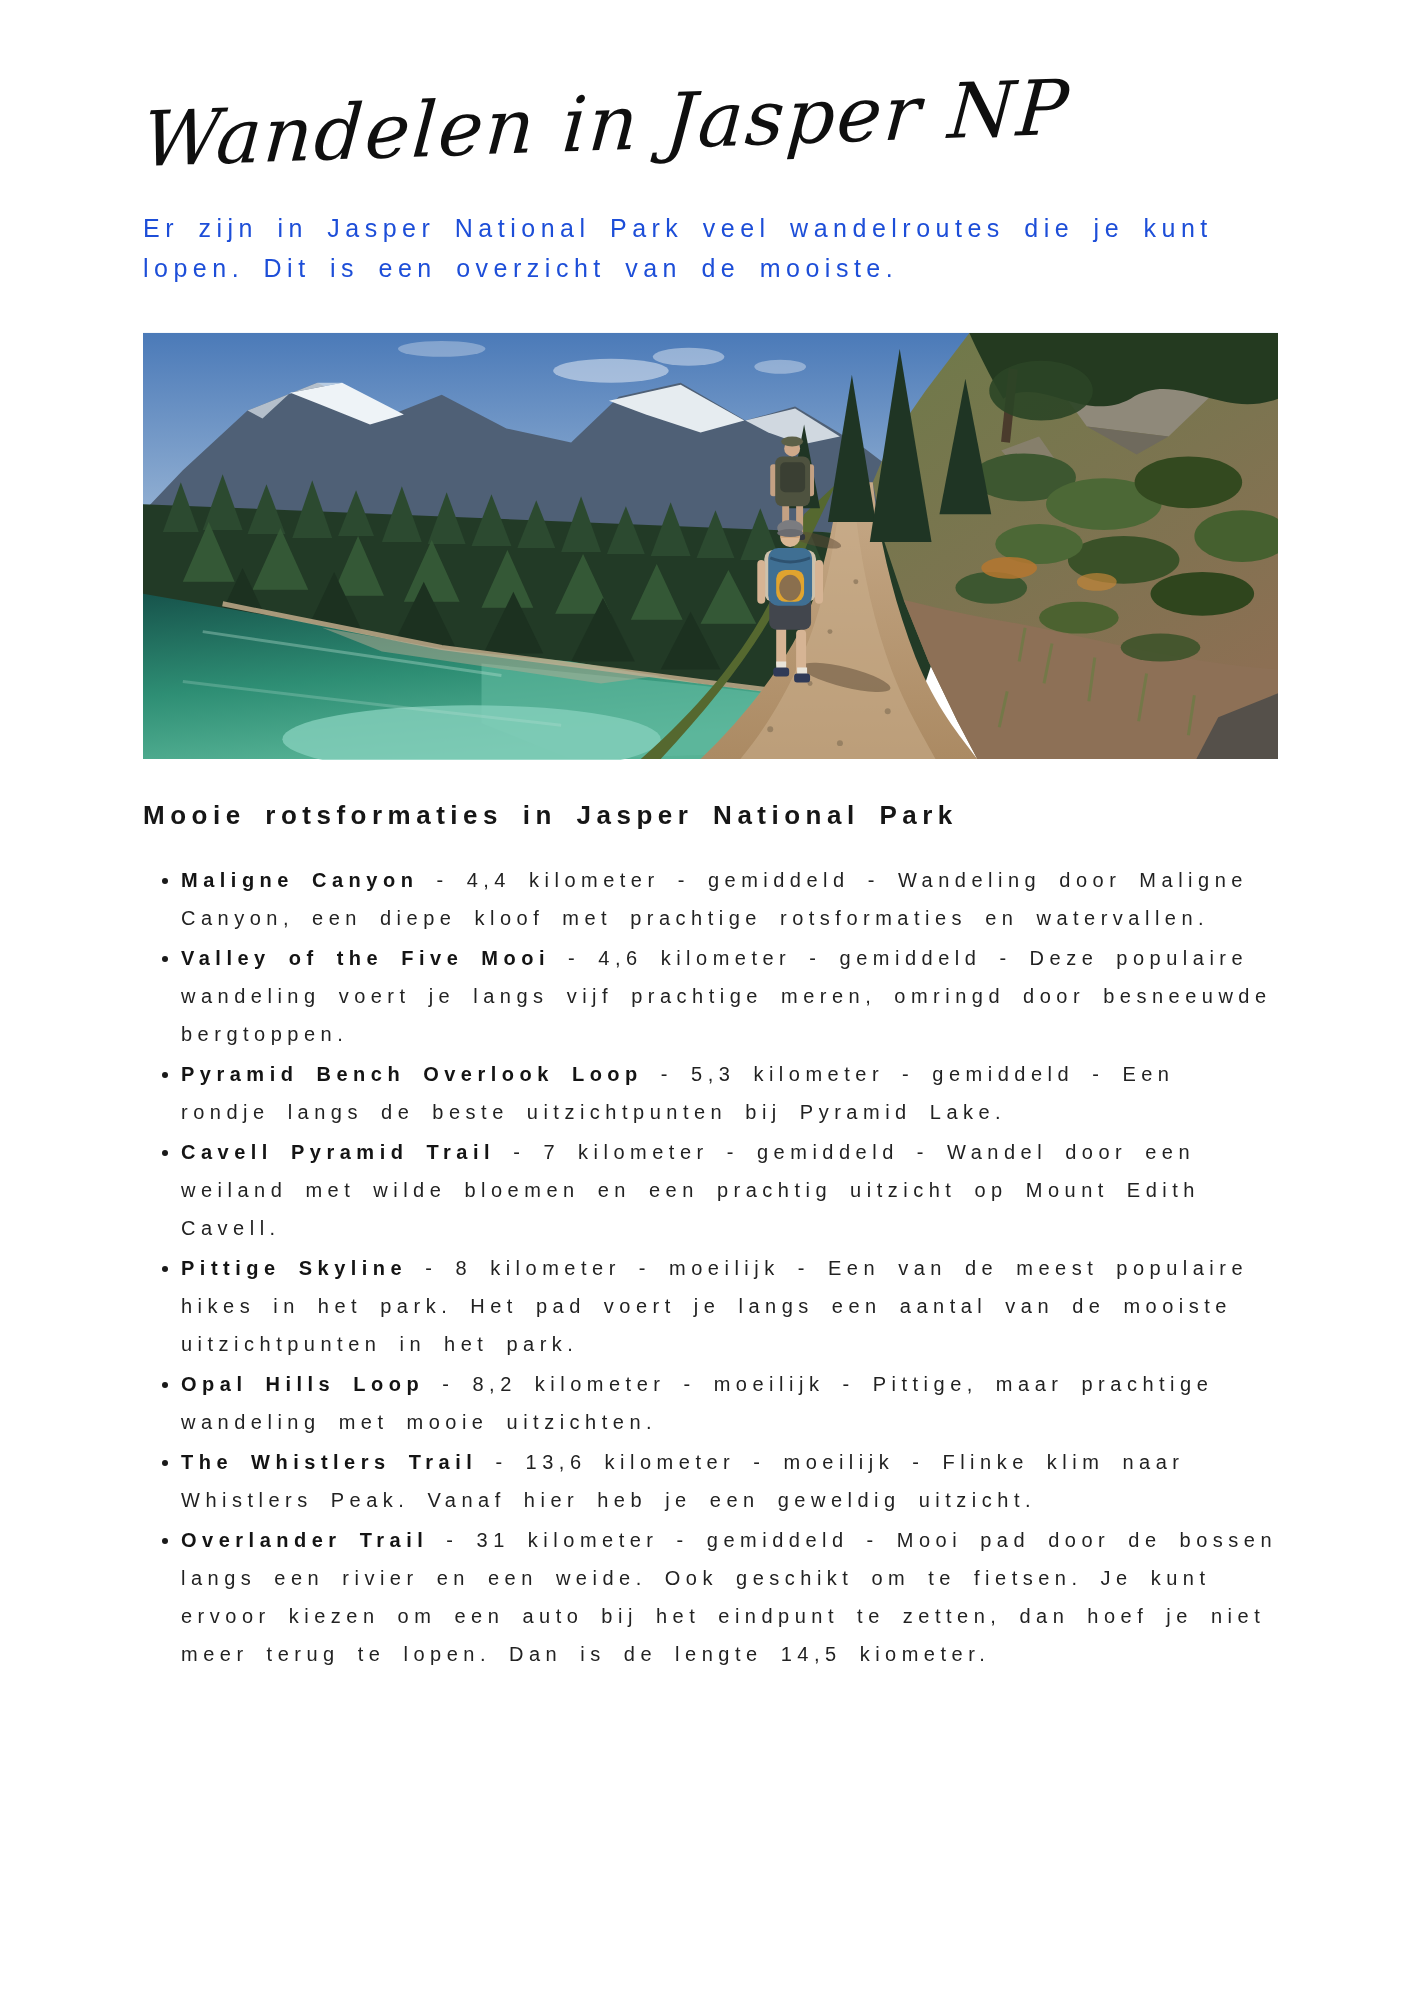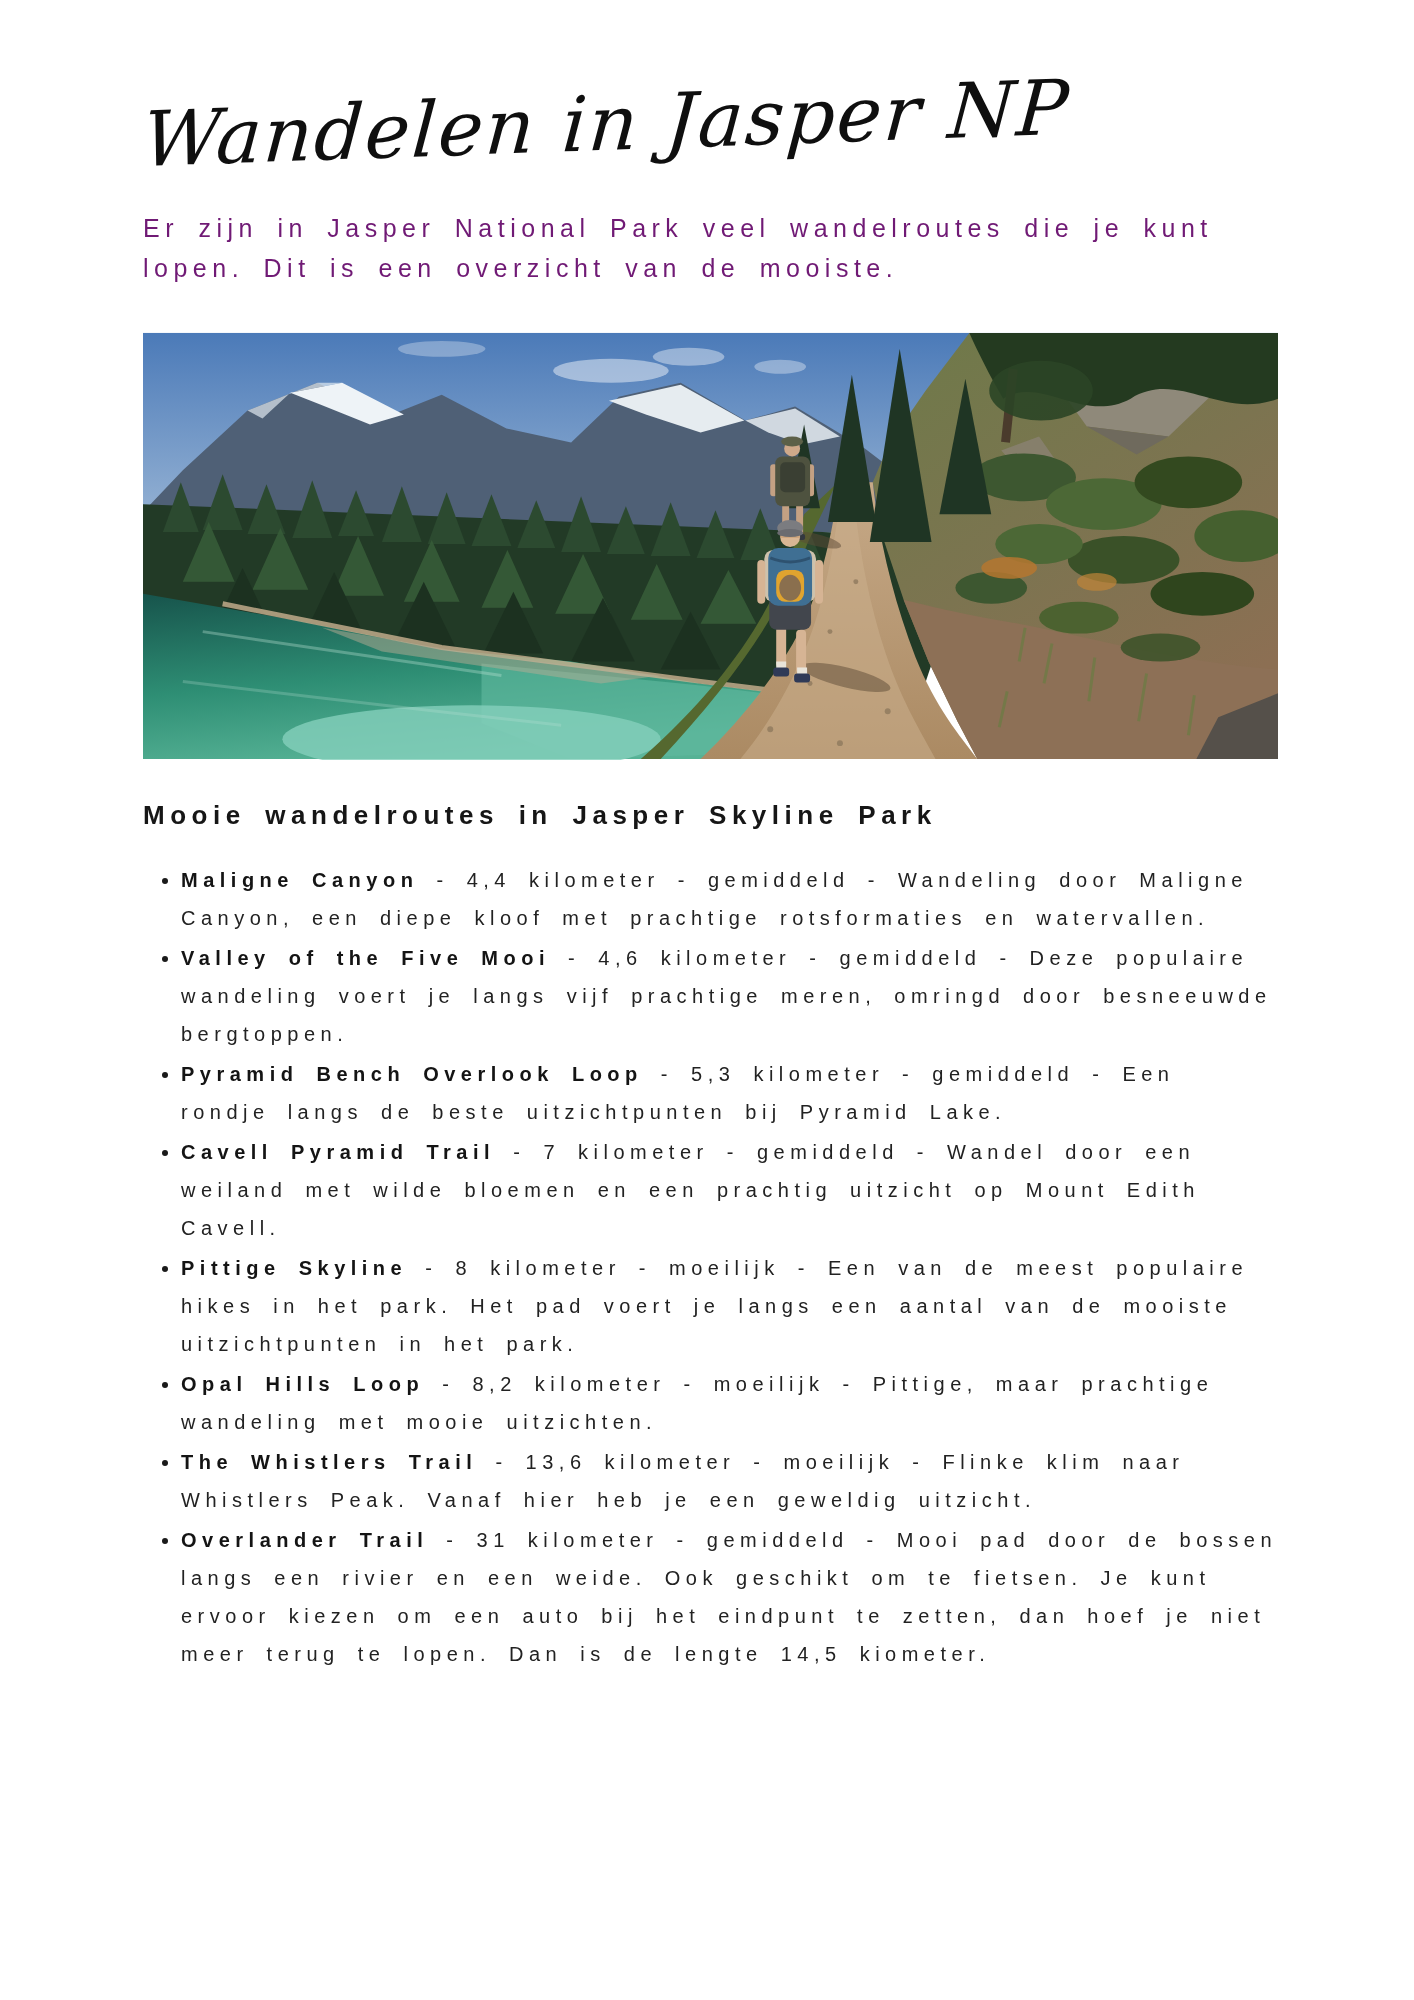--- a/index.html
+++ b/index.html
@@ -8,21 +8,21 @@
     font-family:"Liberation Sans", sans-serif;color:#1f1f1f;
   }
   .page{box-sizing:border-box;padding:58px 136px 0 143px;}
   .script-title{
     font-family:"DejaVu Serif", serif;font-style:italic;font-weight:400;
     font-size:76px;line-height:1.1;color:#0f0f0f;letter-spacing:2px;
     margin:40px 0 26px 0;transform:rotate(-2deg) skewX(-6deg);transform-origin:left center;
   }
   .intro{
     font-size:25px;line-height:40px;letter-spacing:5.5px;word-spacing:7px;
-    margin:0 0 44px 0;color:#701a75;
+    margin:0 0 44px 0;color:#1d4ed8;
   }
   .hero{
     width:1135px;height:428px;display:block;margin:0 0 40px 0;
   }
   .section-heading{
     font-size:26px;font-weight:bold;letter-spacing:5.5px;word-spacing:7px;
     margin:0 0 30px 0;color:#161616;
   }
   ul.trails{
     margin:0 0 46px 0;padding:0 0 0 38px;list-style:disc outside;
@@ -231,21 +231,21 @@
       <path d="M630,226 q20,8 40,0" stroke="#2e5270" stroke-width="3" fill="none"></path>
       <rect x="636" y="238" width="28" height="32" rx="9" fill="#e0a42f"></rect>
       <ellipse cx="650" cy="256" rx="11" ry="13" fill="#8a6f4e"></ellipse>
       <circle cx="650" cy="205" r="10" fill="#d9b694"></circle>
       <path d="M640,206 a10,10 0 0 1 20,0" fill="#c59a6f" opacity="0.6"></path>
       <ellipse cx="650" cy="196" rx="13" ry="8" fill="#7b7c80"></ellipse>
       <ellipse cx="650" cy="201" rx="13" ry="4" fill="#6a6b70"></ellipse>
     </g>
   </svg>
 
-  <h2 class="section-heading">Mooie wandelroutes in Jasper Skyline Park</h2>
+  <h2 class="section-heading">Mooie rotsformaties in Jasper National Park</h2>
 
   <ul class="trails">
     <li><span class="trail-name">Maligne Canyon</span><span> - 4,4 kilometer - gemiddeld - Wandeling door Maligne Canyon, een diepe kloof met prachtige rotsformaties en watervallen.</span></li>
     <li><span class="trail-name">Valley of the Five Mooi</span><span> - 4,6 kilometer - gemiddeld - Deze populaire wandeling voert je langs vijf prachtige meren, omringd door besneeuwde bergtoppen.</span></li>
     <li><span class="trail-name">Pyramid Bench Overlook Loop</span><span> - 5,3 kilometer - gemiddeld - Een rondje langs de beste uitzichtpunten bij Pyramid Lake.</span></li>
     <li><span class="trail-name">Cavell Pyramid Trail</span><span> - 7 kilometer - gemiddeld - Wandel door een weiland met wilde bloemen en een prachtig uitzicht op Mount Edith Cavell.</span></li>
     <li><span class="trail-name">Pittige Skyline</span><span> - 8 kilometer - moeilijk - Een van de meest populaire hikes in het park. Het pad voert je langs een aantal van de mooiste uitzichtpunten in het park.</span></li>
     <li><span class="trail-name">Opal Hills Loop</span><span> - 8,2 kilometer - moeilijk - Pittige, maar prachtige wandeling met mooie uitzichten.</span></li>
     <li><span class="trail-name">The Whistlers Trail</span><span> - 13,6 kilometer - moeilijk - Flinke klim naar Whistlers Peak. Vanaf hier heb je een geweldig uitzicht.</span></li>
     <li><span class="trail-name">Overlander Trail</span><span> - 31 kilometer - gemiddeld - Mooi pad door de bossen langs een rivier en een weide. Ook geschikt om te fietsen. Je kunt ervoor kiezen om een auto bij het eindpunt te zetten, dan hoef je niet meer terug te lopen. Dan is de lengte 14,5 kiometer.</span></li>

